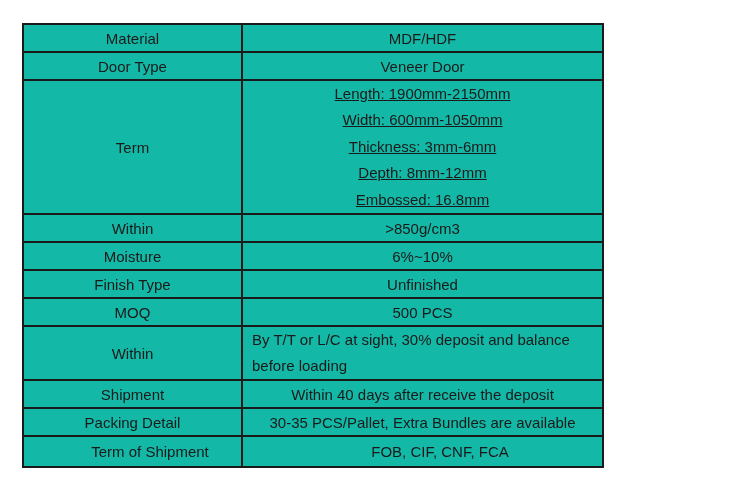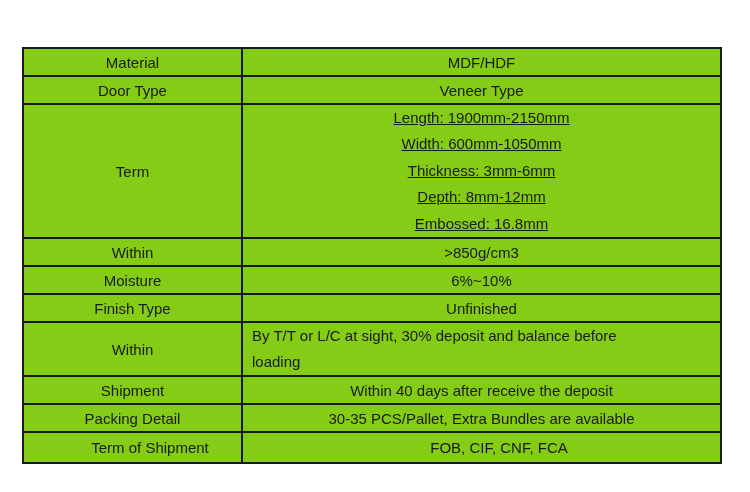--- a/index.html
+++ b/index.html
@@ -11,23 +11,22 @@
     font-family: "Liberation Sans", sans-serif;
   }
   .table-wrap {
     position: absolute;
     left: 22px;
     top: 23px;
   }
   table.spec {
     border-collapse: collapse;
     table-layout: fixed;
-    width: 700px;
-    background: #84cc16;
-    margin-top: 24px;
+    width: 582px;
+    background: #14b8a6;
   }
   table.spec, table.spec td {
     border: 2px solid #1a1a1a;
   }
   td {
     color: #1a1a1a;
     font-size: 15px;
     text-align: center;
     vertical-align: middle;
     padding: 0;
@@ -55,21 +54,21 @@
 
 <div class="table-wrap">
   <table class="spec">
     <tbody>
       <tr class="row-std">
         <td class="label-cell">Material</td>
         <td class="value-cell">MDF/HDF</td>
       </tr>
       <tr class="row-std">
         <td class="label-cell">Door Type</td>
-        <td class="value-cell">Veneer Type</td>
+        <td class="value-cell">Veneer Door</td>
       </tr>
       <tr class="row-size">
         <td class="label-cell">Term</td>
         <td class="value-cell">
           <div class="size-line">Length: 1900mm-2150mm</div>
           <div class="size-line">Width: 600mm-1050mm</div>
           <div class="size-line">Thickness: 3mm-6mm</div>
           <div class="size-line">Depth: 8mm-12mm</div>
           <div class="size-line">Embossed: 16.8mm</div>
         </td>
@@ -78,20 +77,24 @@
         <td class="label-cell">Within</td>
         <td class="value-cell">&gt;850g/cm3</td>
       </tr>
       <tr class="row-std">
         <td class="label-cell">Moisture</td>
         <td class="value-cell">6%~10%</td>
       </tr>
       <tr class="row-std">
         <td class="label-cell">Finish Type</td>
         <td class="value-cell">Unfinished</td>
+      </tr>
+      <tr class="row-std">
+        <td class="label-cell">MOQ</td>
+        <td class="value-cell">500 PCS</td>
       </tr>
       <tr class="row-payment">
         <td class="label-cell">Within</td>
         <td class="value-cell payment-cell">
           <span class="payment-text">By T/T or L/C at sight, 30% deposit and balance before loading</span>
         </td>
       </tr>
       <tr class="row-std">
         <td class="label-cell">Shipment</td>
         <td class="value-cell">Within 40 days after receive the deposit</td>

